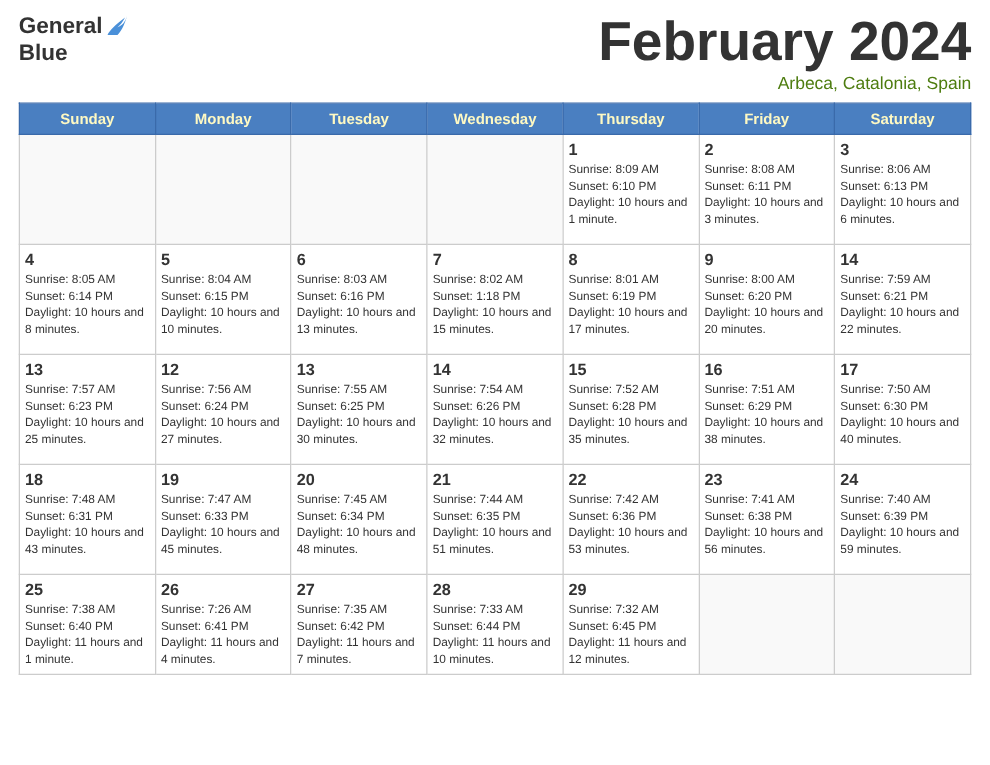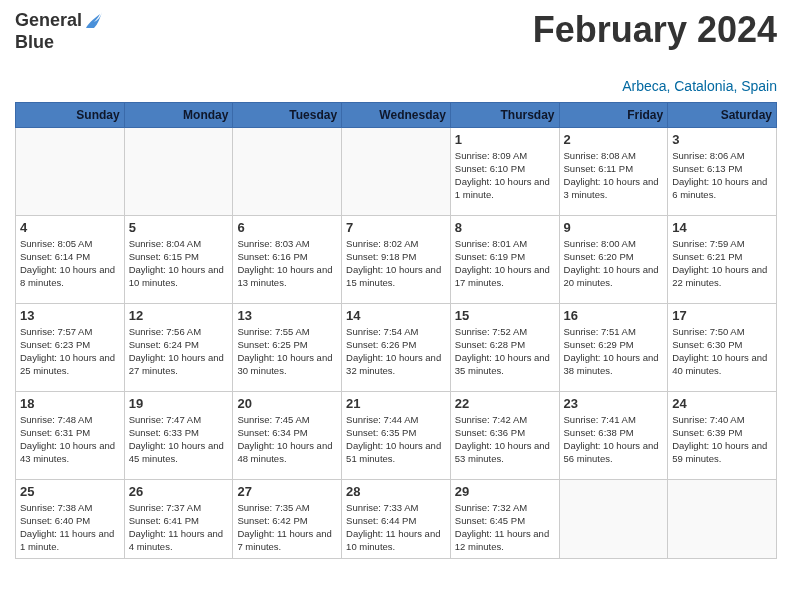--- a/index.html
+++ b/index.html
@@ -33,42 +33,41 @@
     .logo-icon {
       width: 18px;
       height: 22px;
       margin-left: 2px;
       margin-right: 0;
     }
     .title-block {
       text-align: right;
     }
     .main-title {
-      font-size: 36px;
+      font-size: 44px;
       font-weight: bold;
       color: #333;
       line-height: 1.1;
     }
     .subtitle {
       font-size: 14px;
-      color: #0369a1;
-      margin-top: 28px;
+      color: #4d7c0f;
     }
     .calendar {
       width: 100%;
       border-collapse: collapse;
       table-layout: fixed;
     }
     .calendar th {
       background-color: #4a7fc1;
-      color: #0f172a;
+      color: #fef9c3;
       font-size: 12px;
       font-weight: bold;
       padding: 5px 4px;
-      text-align: right;
+      text-align: center;
       border: 1px solid #3a6aaa;
     }
     .calendar td {
       border: 1px solid #ccc;
       vertical-align: top;
       padding: 4px 4px;
       font-size: 10px;
       color: #333;
       height: 88px;
       background: #fff;
@@ -168,21 +167,21 @@
           </td>
           <td>
             <span class="day-number">6</span>
             <div class="day-info">Sunrise: 8:03 AM
 Sunset: 6:16 PM
 Daylight: 10 hours and 13 minutes.</div>
           </td>
           <td>
             <span class="day-number">7</span>
             <div class="day-info">Sunrise: 8:02 AM
-Sunset: 9:18 PM
+Sunset: 1:18 PM
 Daylight: 10 hours and 15 minutes.</div>
           </td>
           <td>
             <span class="day-number">8</span>
             <div class="day-info">Sunrise: 8:01 AM
 Sunset: 6:19 PM
 Daylight: 10 hours and 17 minutes.</div>
           </td>
           <td>
             <span class="day-number">9</span>
@@ -287,21 +286,21 @@
         </tr>
         <tr class="last-row">
           <td>
             <span class="day-number">25</span>
             <div class="day-info">Sunrise: 7:38 AM
 Sunset: 6:40 PM
 Daylight: 11 hours and 1 minute.</div>
           </td>
           <td>
             <span class="day-number">26</span>
-            <div class="day-info">Sunrise: 7:37 AM
+            <div class="day-info">Sunrise: 7:26 AM
 Sunset: 6:41 PM
 Daylight: 11 hours and 4 minutes.</div>
           </td>
           <td>
             <span class="day-number">27</span>
             <div class="day-info">Sunrise: 7:35 AM
 Sunset: 6:42 PM
 Daylight: 11 hours and 7 minutes.</div>
           </td>
           <td>

